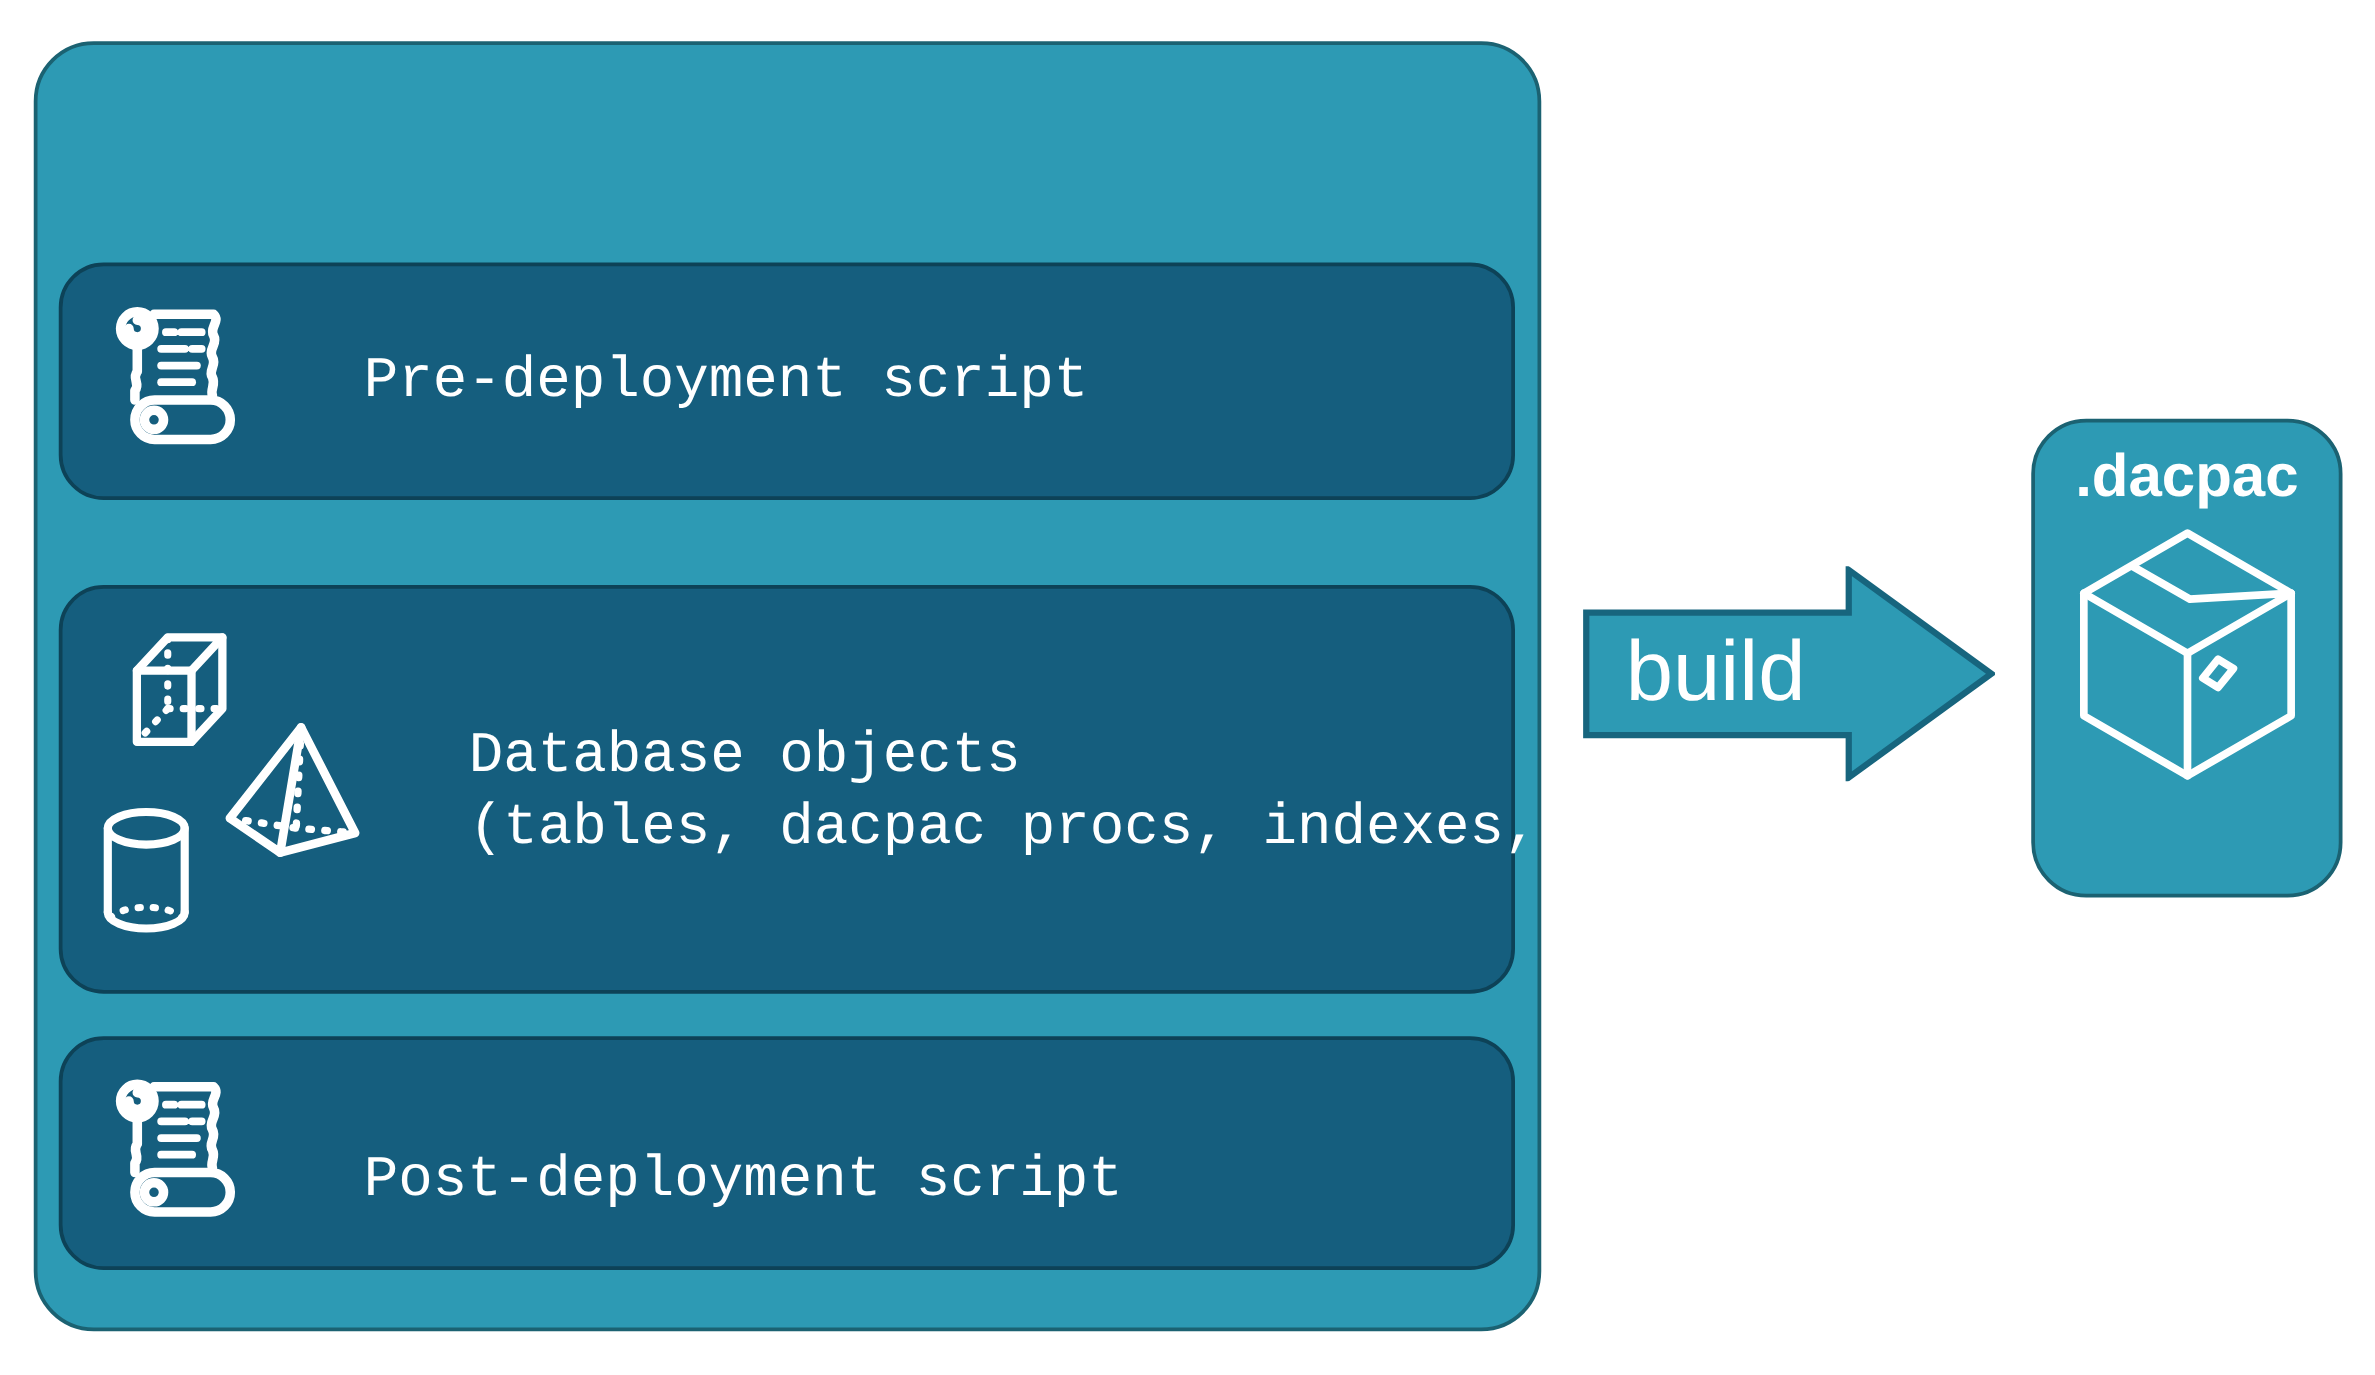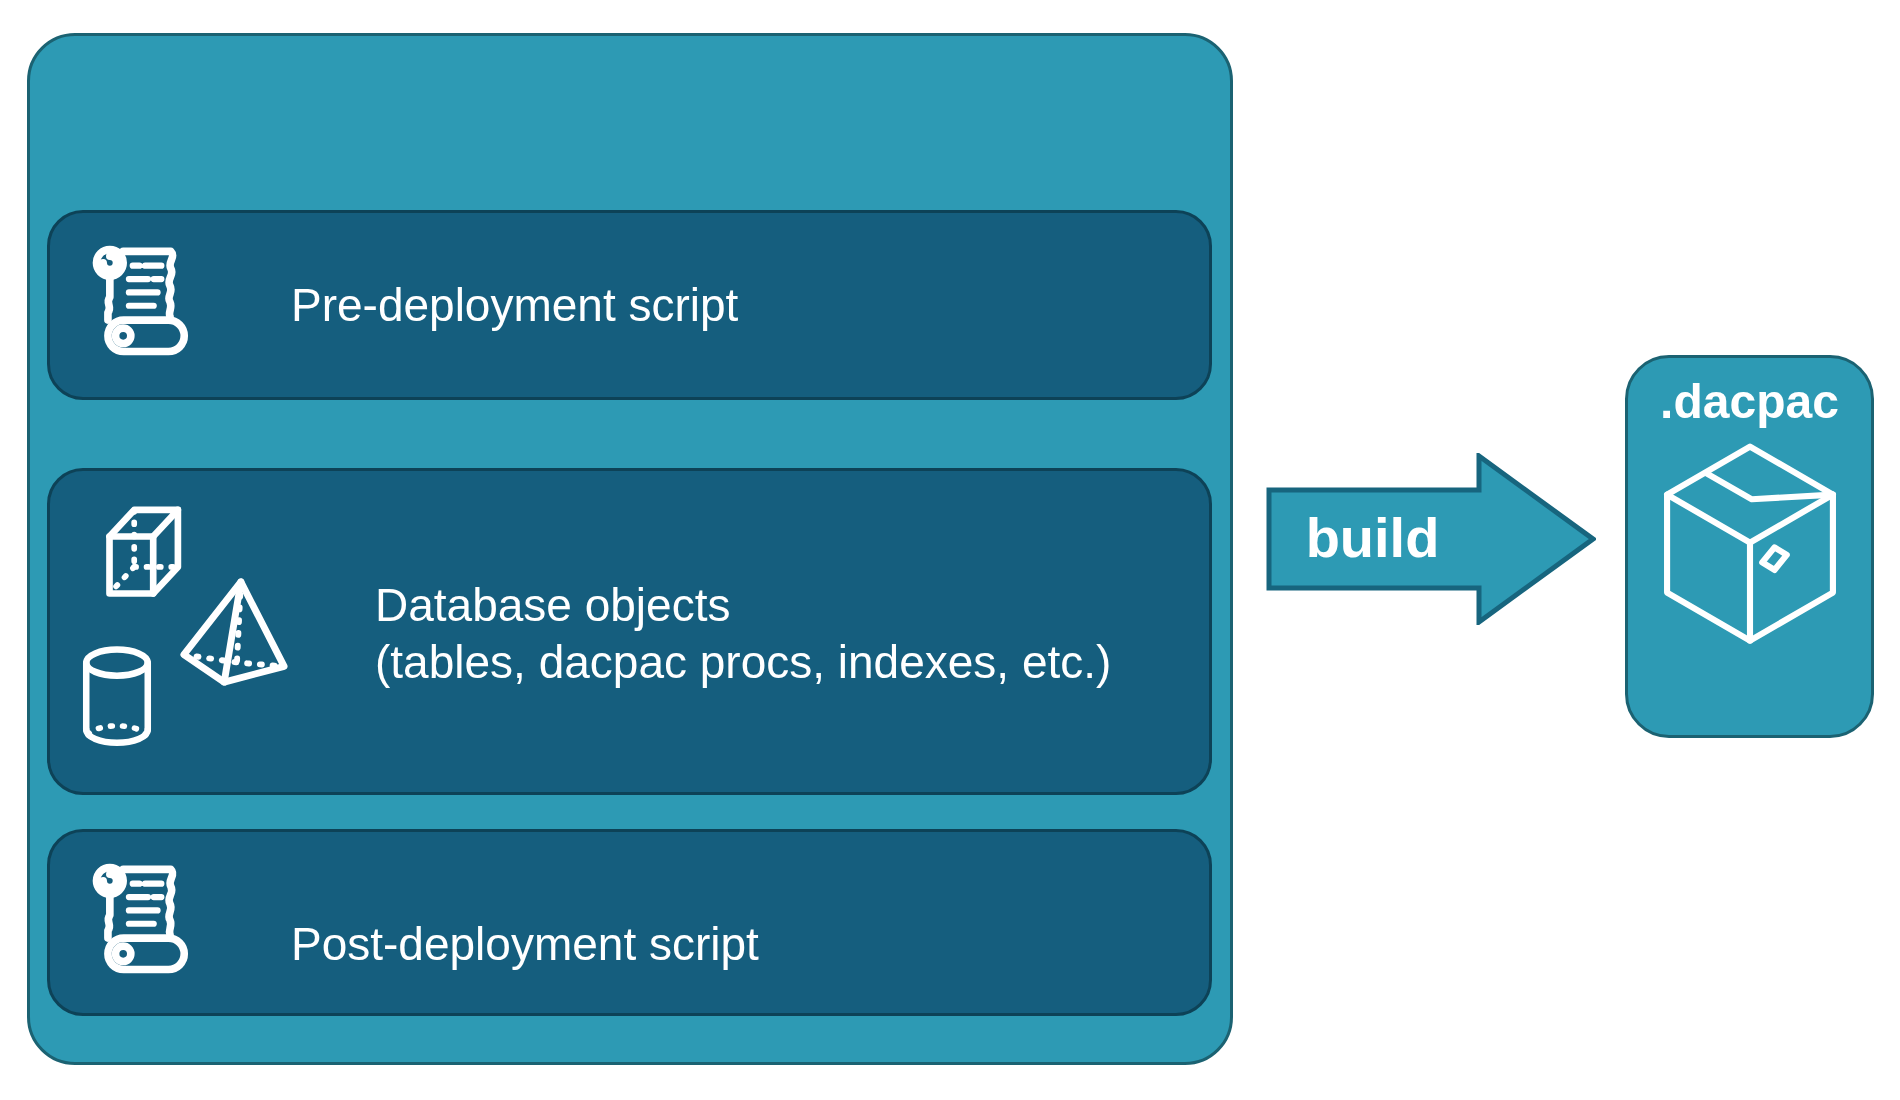--- a/index.html
+++ b/index.html
@@ -25,50 +25,50 @@
     border-radius:48px;box-sizing:border-box;
   }
   .project-title{
     left:0;right:0;top:56px;text-align:center;
     color:var(--text-color);font-size:60px;font-weight:400;letter-spacing:1px;
   }
   .row{
     left:17px;width:1165px;
     background:var(--row-fill);
     border:3px solid var(--row-border);
-    border-radius:36px;box-sizing:border-box;
+    border-radius:36px;box-sizing:border-box;font-family:Liberation Mono, monospace;
   }
   .row-pre {top:174px;height:190px;}
   .row-obj {top:432px;height:327px;}
   .row-post{top:793px;height:187px;}
   .row-label{
     color:var(--text-color);font-size:46px;font-weight:400;
     top:50%;transform:translateY(-50%);white-space:nowrap;
   }
   .obj-label{
     left:325px;top:106px;color:var(--text-color);
     font-size:46px;line-height:57px;font-weight:400;white-space:nowrap;
   }
   .icon-stroke{stroke:#ffffff;fill:none;stroke-linecap:round;stroke-linejoin:round;}
   .dash{stroke-dasharray:2 11;}
   
   .arrow-svg{left:1266px;top:453px;}
   .arrow-shape{fill:var(--arrow-fill);stroke:var(--arrow-border);stroke-width:5;stroke-linejoin:miter;}
   .build-label{
     left:1266px;top:487px;width:213px;height:100px;
     display:flex;align-items:center;justify-content:center;
-    color:var(--text-color);font-size:56px;font-weight:700;
+    color:var(--text-color);font-size:68px;font-weight:400;
   }
   
   .artifact{
     left:1625px;top:335px;width:249px;height:383px;
     background:var(--container-fill);
     border:3px solid var(--container-border);
     border-radius:44px;box-sizing:border-box;
-    display:flex;flex-direction:column;align-items:center;margin-top:20px;
+    display:flex;flex-direction:column;align-items:center;
   }
   .artifact-label{
     margin-top:16px;color:var(--text-color);font-size:48px;font-weight:700;
   }
   .artifact-icon{margin-top:10px;}
 </style>
 </head>
 <body>
 
 <div class="abs project">

